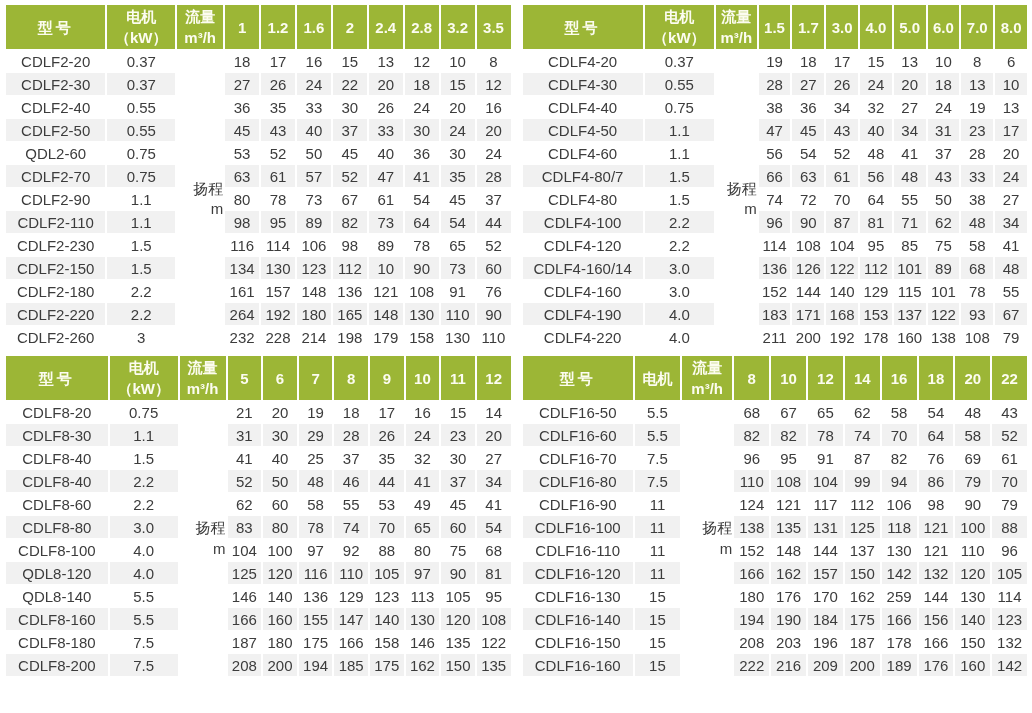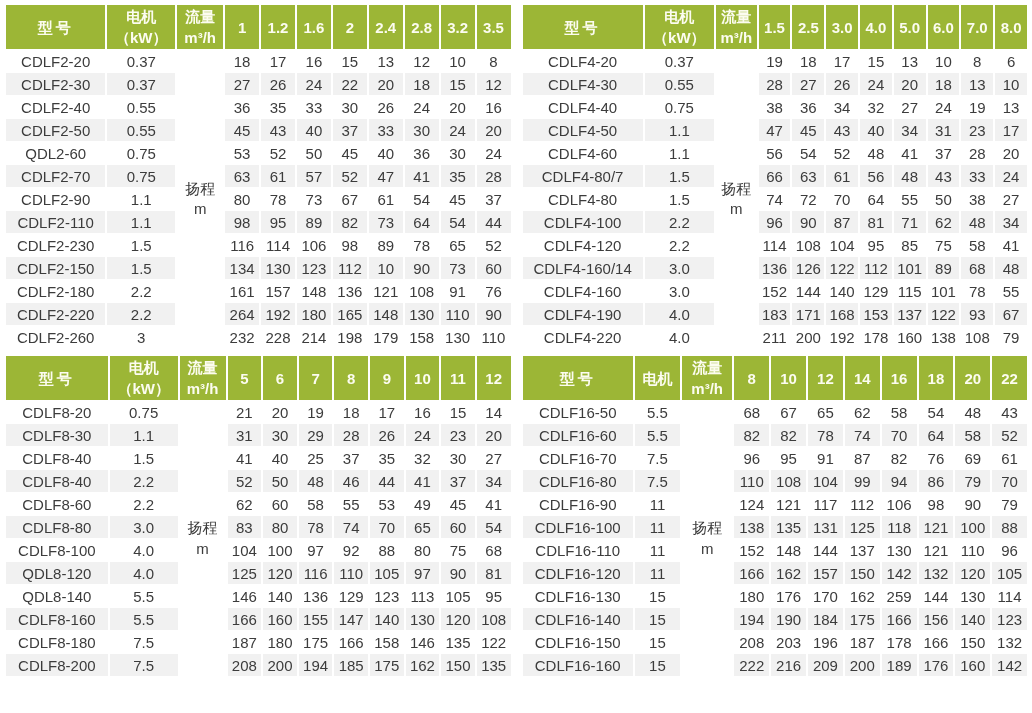--- a/index.html
+++ b/index.html
@@ -48,21 +48,21 @@
     padding:0;
     height:22px;
     font-size:15px;
     color:var(--body-text);
     background:#ffffff;
     white-space:nowrap;
     overflow:hidden;
   }
   table.spec tbody tr:nth-child(even) td{background:var(--stripe-bg);}
   table.spec tbody tr td.flow-span{background:#ffffff;line-height:1.35;}
-  table.spec tbody tr td.flow-span .h-line{display:block;}
+  table.spec tbody tr td.flow-span .h-line{display:block;text-align:right;}
 </style>
 </head>
 <body>
 
 <div class="tables-grid">
 
   <table class="spec">
     <colgroup>
       <col style="width:20.5%">
         <col style="width:14%">
@@ -280,21 +280,21 @@
           <th class="h-model h-cn">型号</th>
           <th class="h-cn">
             <span class="h-line">电机</span>
             <span class="h-line">（kW）</span>
           </th>
           <th class="h-cn">
             <span class="h-line">流量</span>
             <span class="h-line">m³/h</span>
           </th>
           <th>1.5</th>
-          <th>2.5</th>
+          <th>1.7</th>
           <th>3.0</th>
           <th>4.0</th>
           <th>5.0</th>
           <th>6.0</th>
           <th>7.0</th>
           <th>8.0</th>
         </tr>
       </thead>
     <tbody>
         <tr>

